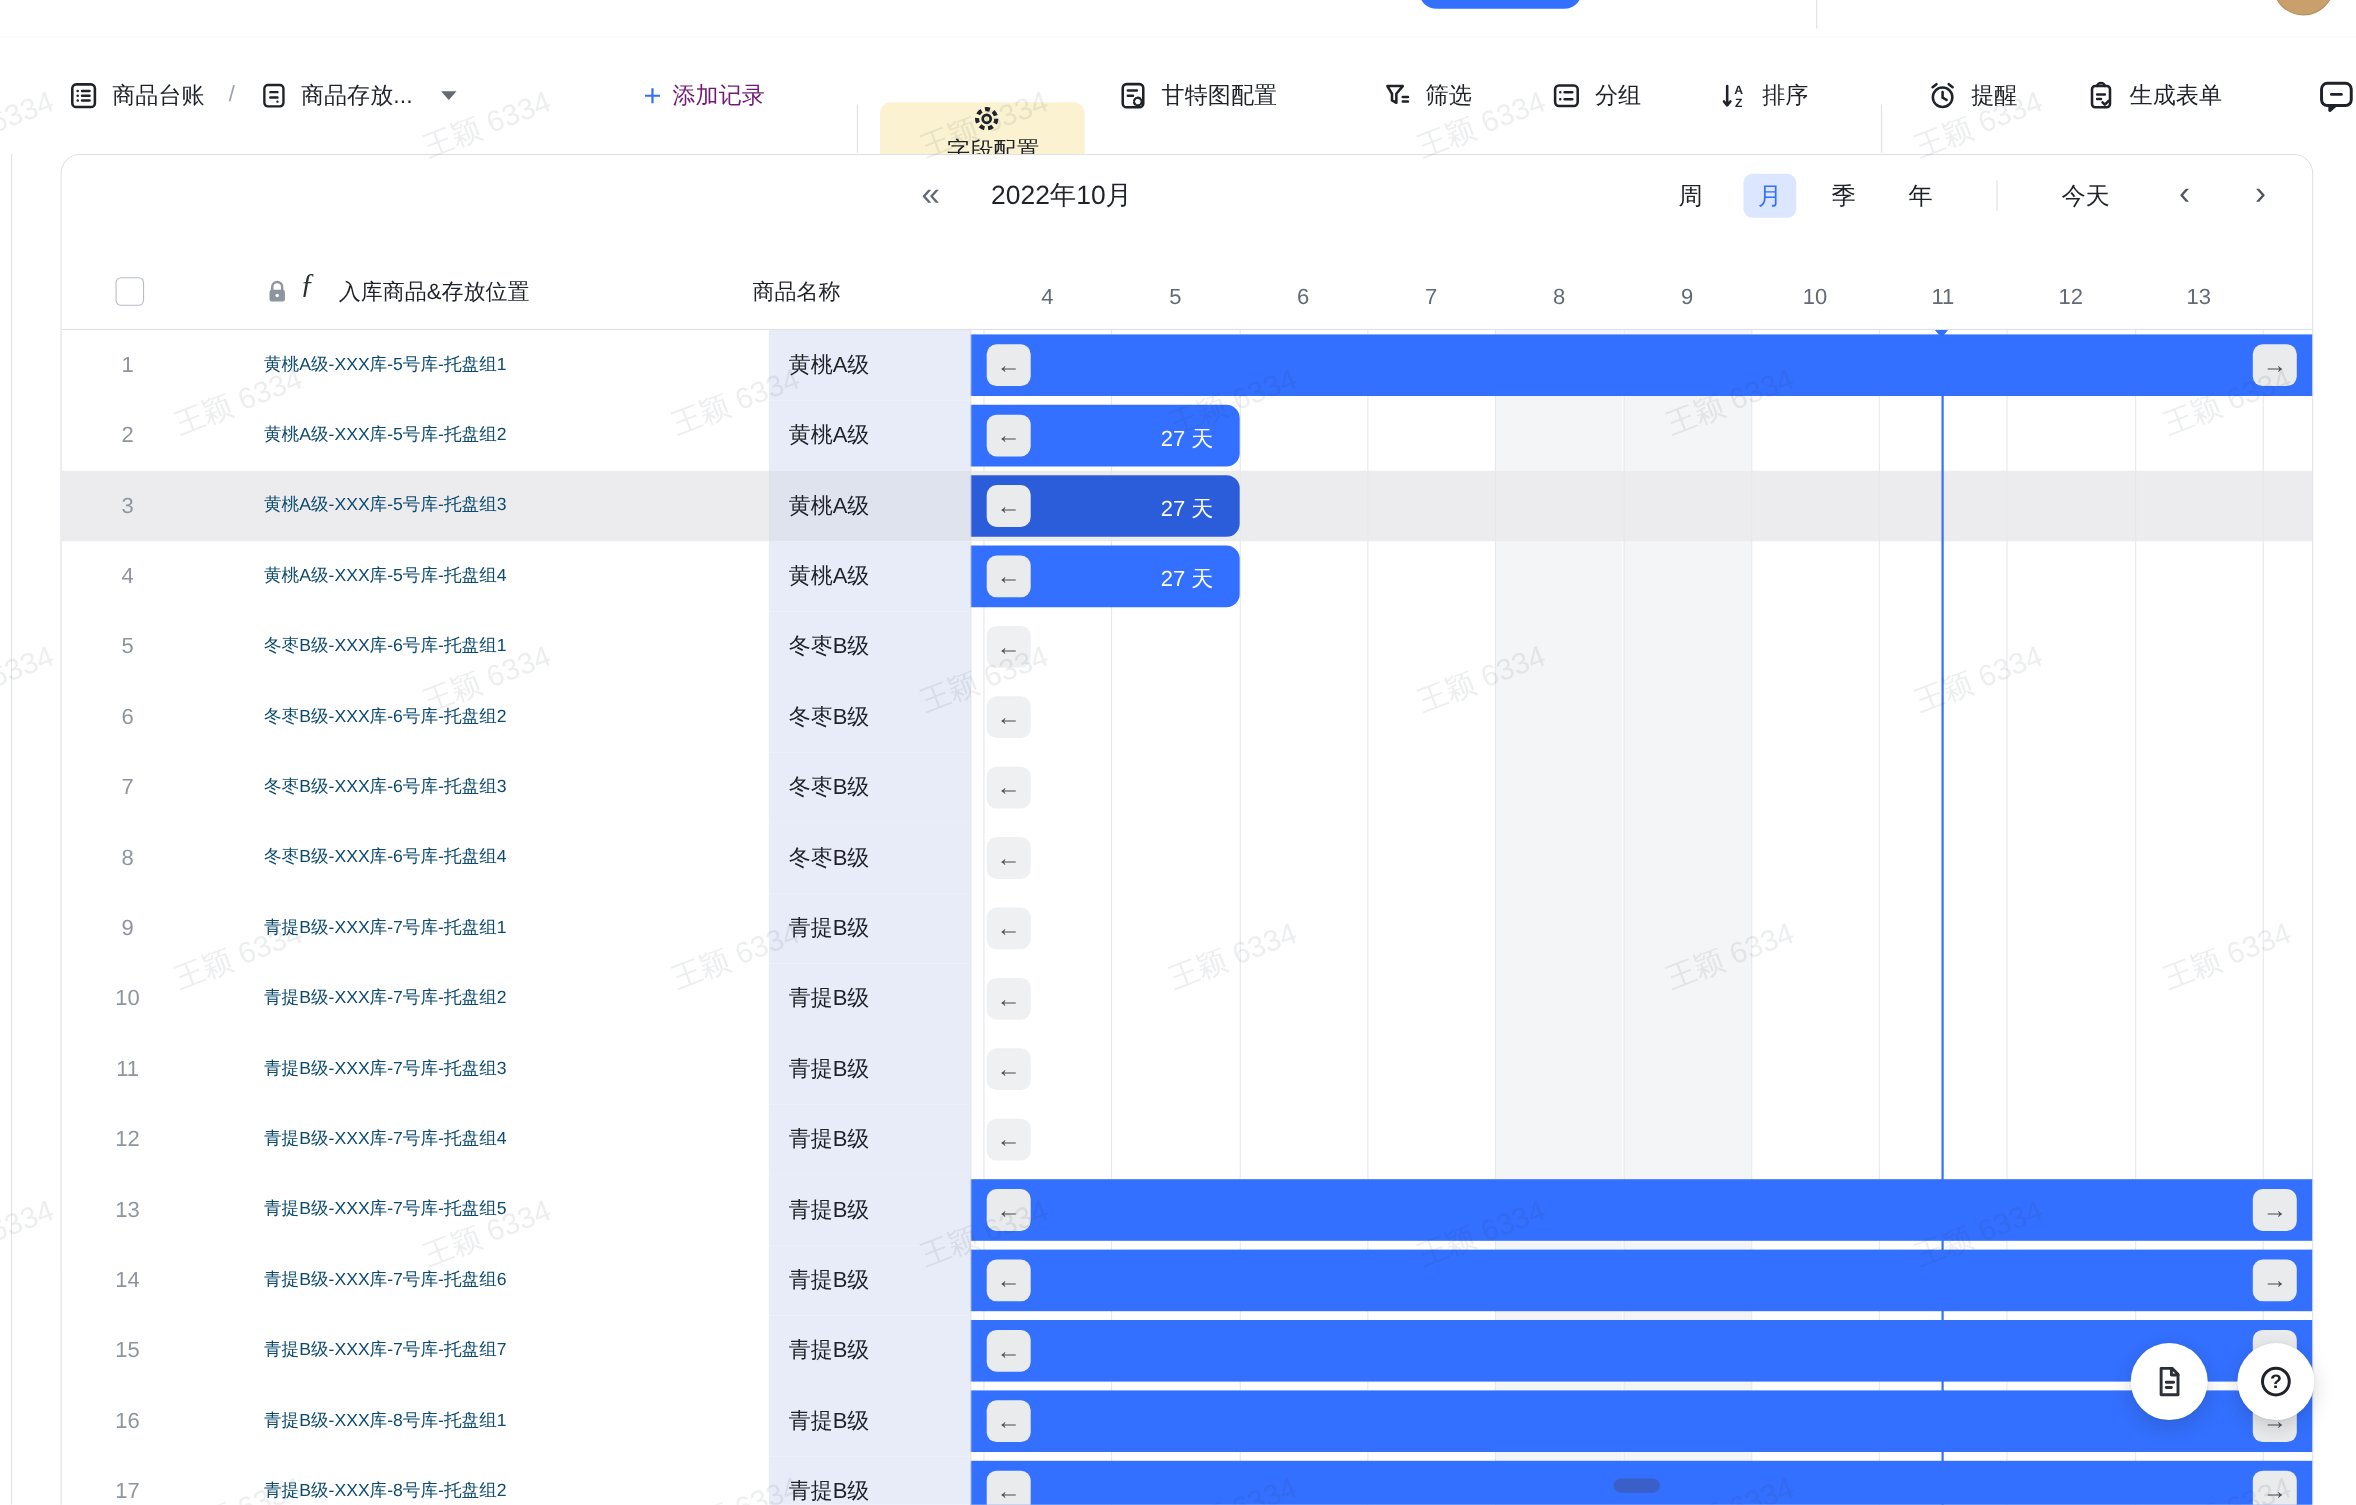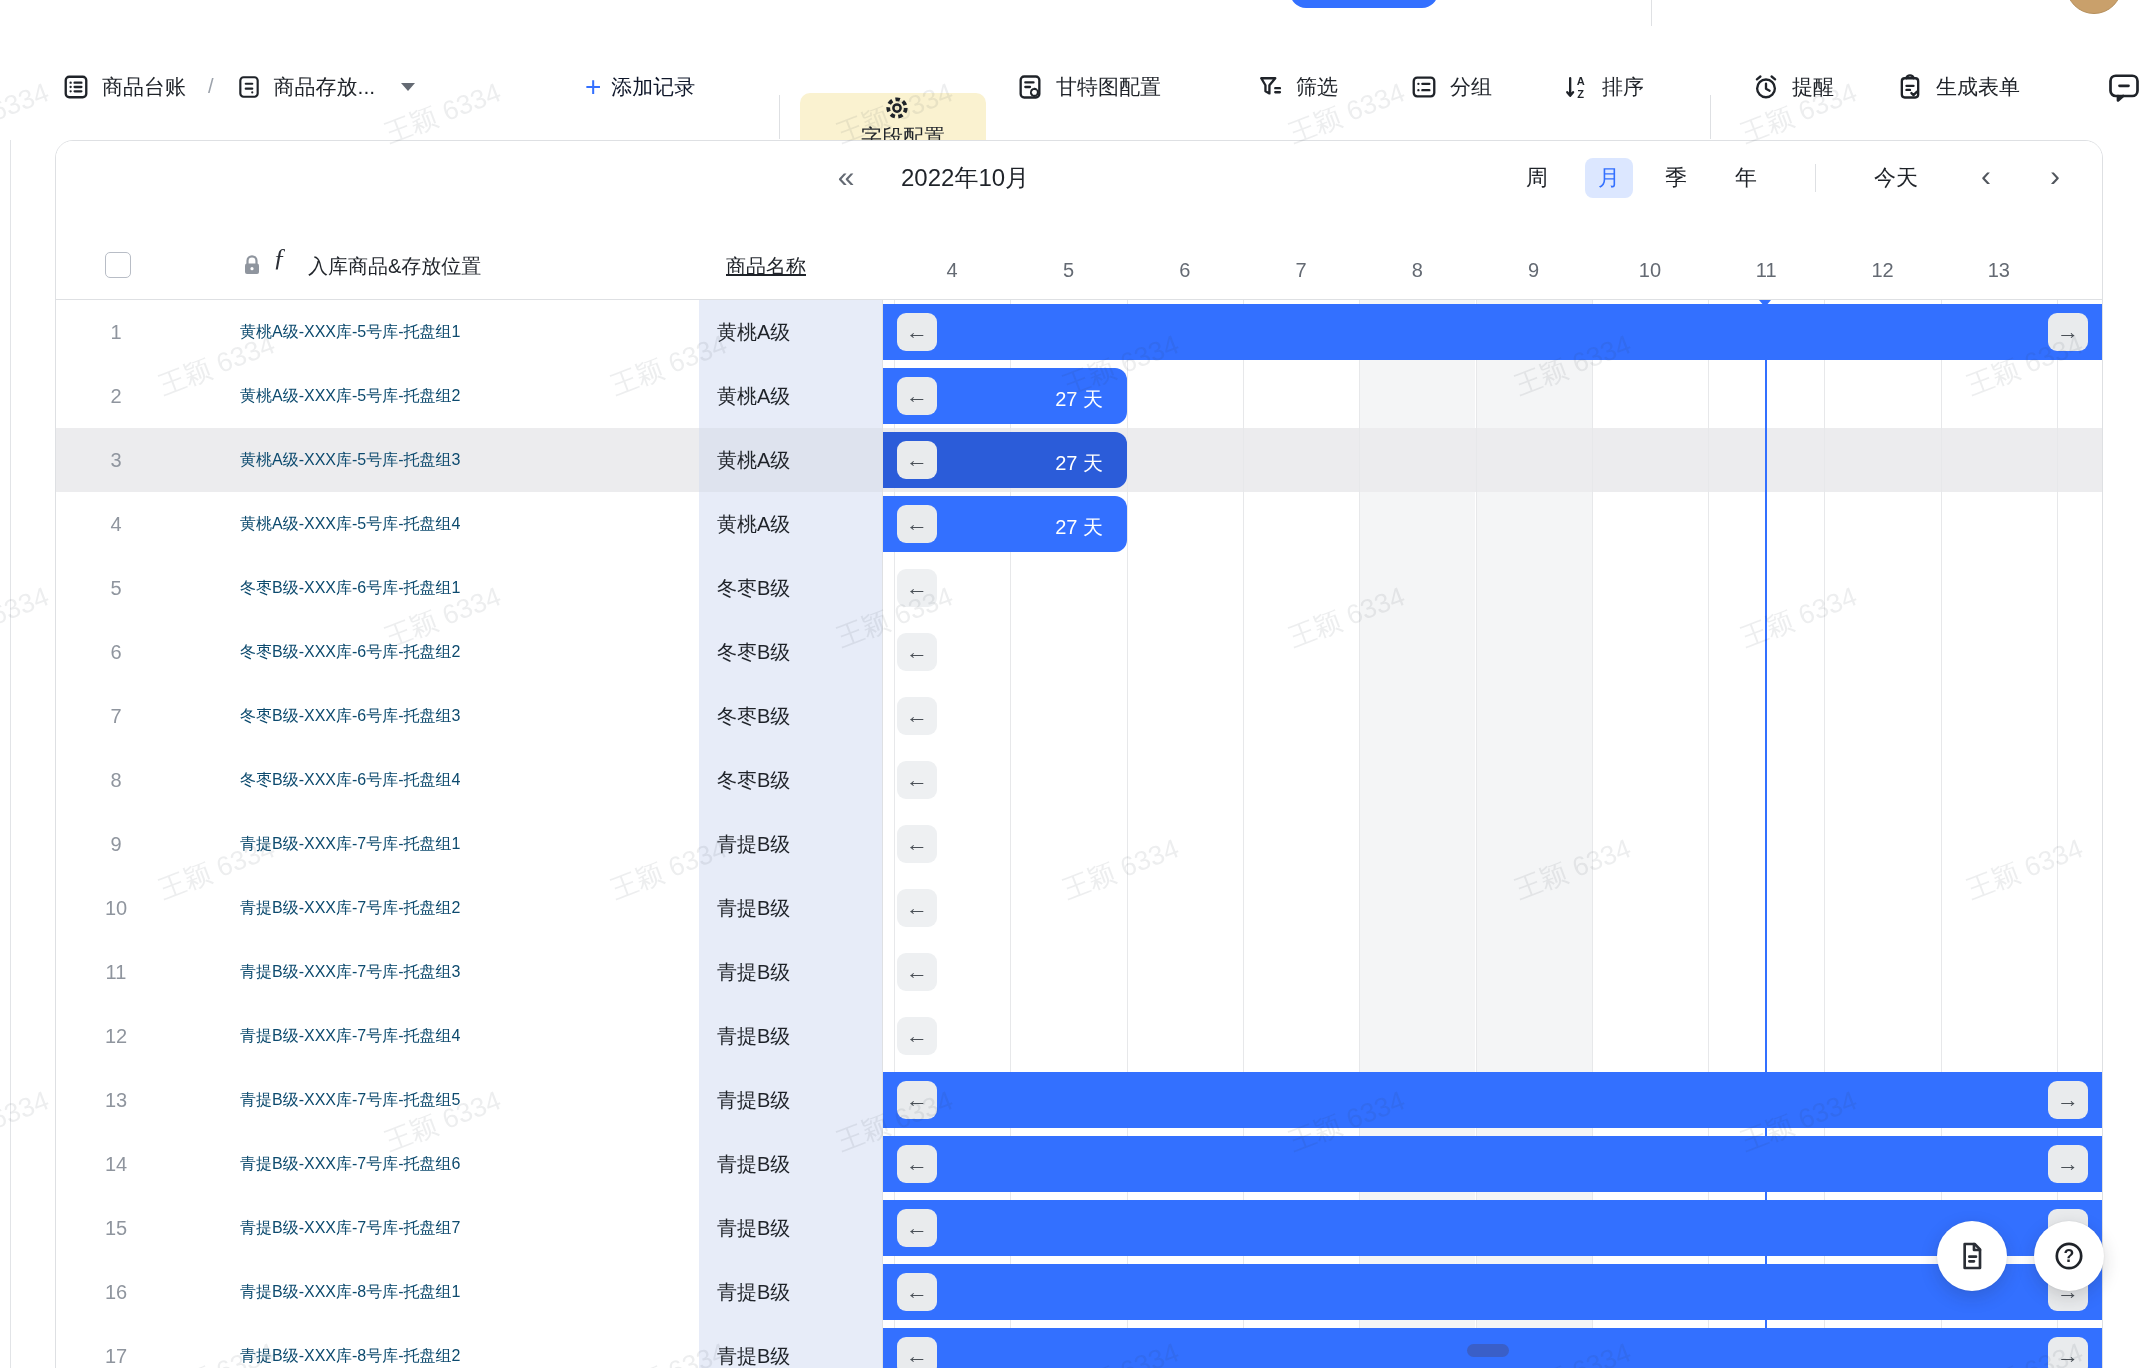--- a/index.html
+++ b/index.html
@@ -15,21 +15,21 @@
   .left-border{left:10px;top:33px;width:1px;bottom:0;background:#e2e4e7;}
   .top-blue-sliver{left:1290px;top:-24px;width:148px;height:32px;border-radius:16px;background:#3370ff;}
   .top-divider{left:1651px;top:0;width:1px;height:26px;background:#dfe1e4;}
   .top-avatar{left:2066px;top:-42px;width:54px;height:54px;border-radius:50%;background:#c9a06b;border:1px solid #b58f5c;}
   
   .toolbar{left:0;top:33px;width:2142px;height:107px;background:#fff;}
   .tb-group{position:absolute;top:0;height:107px;display:flex;align-items:center;}
   .tb-label{font-size:21px;color:#1f2329;font-weight:500;white-space:nowrap;}
   .tb-sep{font-size:20px;color:#9ca2ab;margin:0 22px;font-weight:400;}
   .caret-down{width:0;height:0;border-left:7px solid transparent;border-right:7px solid transparent;border-top:8px solid #646a73;margin-left:26px;}
-  .add-record{color:#0f172a;}
+  .add-record{color:#701a75;}
   .plus-glyph{font-size:28px;color:#3370ff;font-weight:400;margin-right:10px;line-height:1;}
   .tb-divider{position:absolute;top:62px;width:1px;height:44px;background:#dee0e3;}
   .pill-yellow{position:absolute;left:800px;top:60px;width:186px;height:60px;border-radius:10px;display:flex;align-items:center;padding-left:20px;box-sizing:border-box;}
   .tool-item{position:absolute;top:0;height:107px;display:flex;align-items:center;}
   .icon{display:inline-flex;align-items:center;justify-content:center;}
   .icon svg{display:block;}
   .icon-gap{margin-right:12px;}
   
   .panel{left:55px;top:140px;width:2048px;height:1300px;border:1.5px solid #dee0e3;border-radius:18px;background:#fff;overflow:hidden;box-sizing:border-box;}
   .panel-header{position:absolute;left:0;top:0;width:100%;height:159px;border-bottom:1px solid #dee0e3;box-sizing:border-box;background:#fff;z-index:4;}
@@ -382,21 +382,21 @@
     <div class="checkbox"></div>
     <span class="icon abs" style="left:186px;top:112px;">
       <svg width="20" height="24" viewBox="0 0 20 24" fill="none">
         <path d="M5.5 11V7.8a4.5 4.5 0 019 0V11" stroke="#8f959e" stroke-width="2.2"></path>
         <rect x="3" y="10.5" width="14" height="10.5" rx="2" fill="#8f959e"></rect>
         <circle cx="10" cy="15.7" r="1.6" fill="#fff"></circle>
       </svg>
     </span>
     <span class="formula-glyph">ƒ</span>
     <div class="hdr-field" style="left:252px;">入库商品&amp;存放位置</div>
-    <div class="hdr-field" style="left:670px;text-decoration:underline;">商品名称</div>
+    <div class="hdr-field" style="left:628px;">商品名称</div>
 
     <div class="month-title">2022年10月</div>
 
     <div id="scale-switcher">
         <div class="scale-item" style="left: 1461px;">周</div>
         <div class="scale-pill" style="left: 1529px;">月</div>
         <div class="scale-item" style="left: 1600px;">季</div>
         <div class="scale-item" style="left: 1670px;">年</div>
       </div>
 

